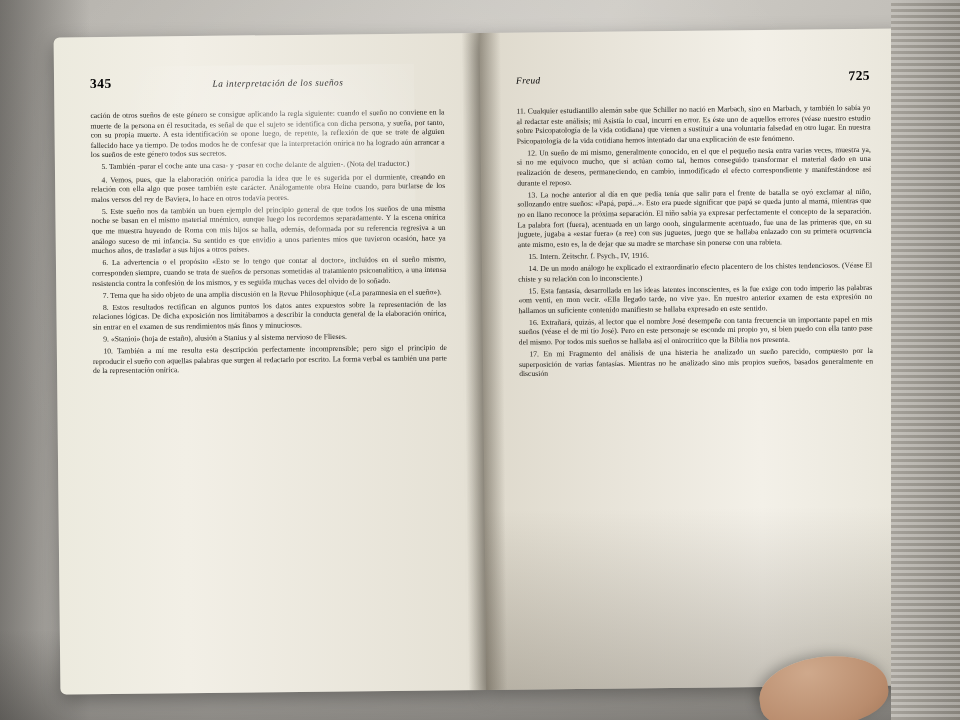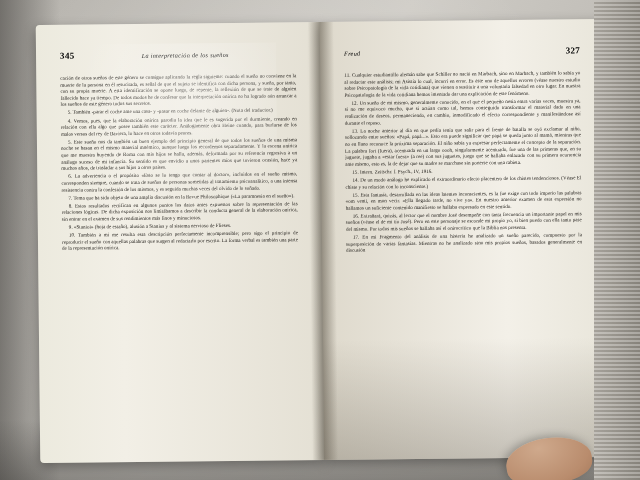--- a/index.html
+++ b/index.html
@@ -88,21 +88,21 @@
         <p>9. «Stanioi» (hoja de estaño), alusión a Stanius y al sistema nervioso de Flieses.</p>
         <p>10. También a mí me resulta esta descripción perfectamente incomprensible; pero sigo el principio de reproducir el sueño con aquellas palabras que surgen al redactarlo por escrito. La forma verbal es también una parte de la representación onírica.</p>
       </div>
       <div class="glare2"></div>
     </div>
 
     <div class="page right">
       <div class="page-inner">
         <div class="hdr right">
           <span class="run">Freud</span>
-          <span class="folio">327</span>
+          <span class="folio">725</span>
         </div>
         <p class="noind">11. Cualquier estudiantillo alemán sabe que Schiller no nació en Marbach, sino en Marbach, y también lo sabía yo al redactar este análisis; mi Asistía lo cual, incurrí en error. Es éste uno de aquellos errores (véase nuestro estudio sobre Psicopatología de la vida cotidiana) que vienen a sustituir a una voluntaria falsedad en otro lugar. En nuestra Psicopatología de la vida cotidiana hemos intentado dar una explicación de este fenómeno.</p>
         <p>12. Un sueño de mi mismo, generalmente conocido, en el que el pequeño nesia entra varias veces, muestra ya, si no me equivoco mucho, que si actúan como tal, hemos conseguido transformar el material dado en una realización de deseos, permaneciendo, en cambio, inmodificado el efecto correspondiente y manifestándose así durante el reposo.</p>
         <p>13. La noche anterior al día en que pedía tenía que salir para el frente de batalla se oyó exclamar al niño, sollozando entre sueños: «Papá, papá...». Esto era puede significar que papá se queda junto al mamá, mientras que no en llano reconoce la próxima separación. El niño sabía ya expresar perfectamente el concepto de la separación. La palabra fort (fuera), acentuada en un largo oooh, singularmente acentuado, fue una de las primeras que, en su juguete, jugaba a «estar fuera» (a ree) con sus juguetes, juego que se hallaba enlazado con su primera ocurrencia ante mismo, esto es, la de dejar que su madre se marchase sin ponerse con una rabieta.</p>
         <p>15. Intern. Zeitschr. f. Psych., IV, 1916.</p>
         <p>14. De un modo análogo he explicado el extraordinario efecto placentero de los chistes tendenciosos. (Véase El chiste y su relación con lo inconsciente.)</p>
         <p>15. Esta fantasía, desarrollada en las ideas latentes inconscientes, es la fue exige con todo imperio las palabras «om venti, en mon vecir. «Ella llegado tarde, no vive ya». En nuestro anterior examen de esta expresión no hallamos un suficiente contenido manifiesto se hallaba expresado en este sentido.</p>
         <p>16. Extrañará, quizás, al lector que el nombre José desempeñe con tanta frecuencia un importante papel en mis sueños (véase el de mi tío José). Pero en este personaje se esconde mi propio yo, si bien puedo con ella tanto pase del mismo. Por todos mis sueños se hallaba así el onirocrítico que la Biblia nos presenta.</p>
         <p>17. En mi Fragmento del análisis de una histeria he analizado un sueño parecido, compuesto por la superposición de varias fantasías. Mientras no he analizado sino mis propios sueños, basados generalmente en discusión</p>
       </div>

